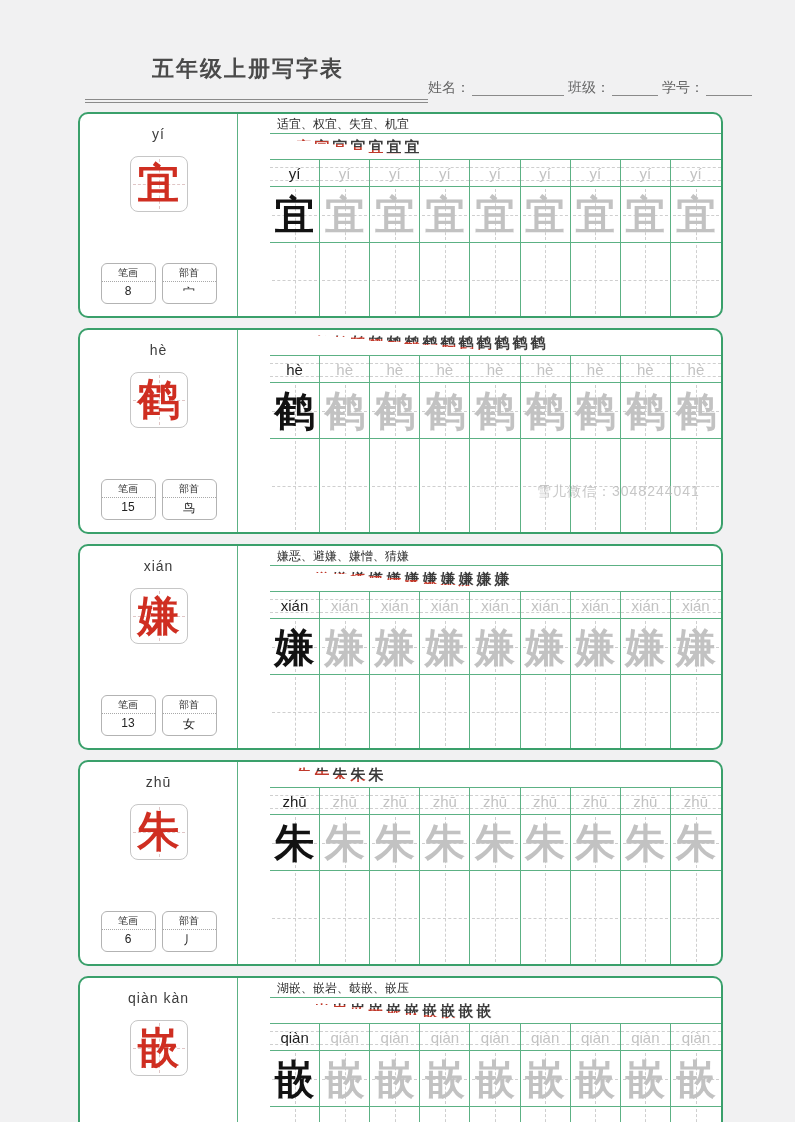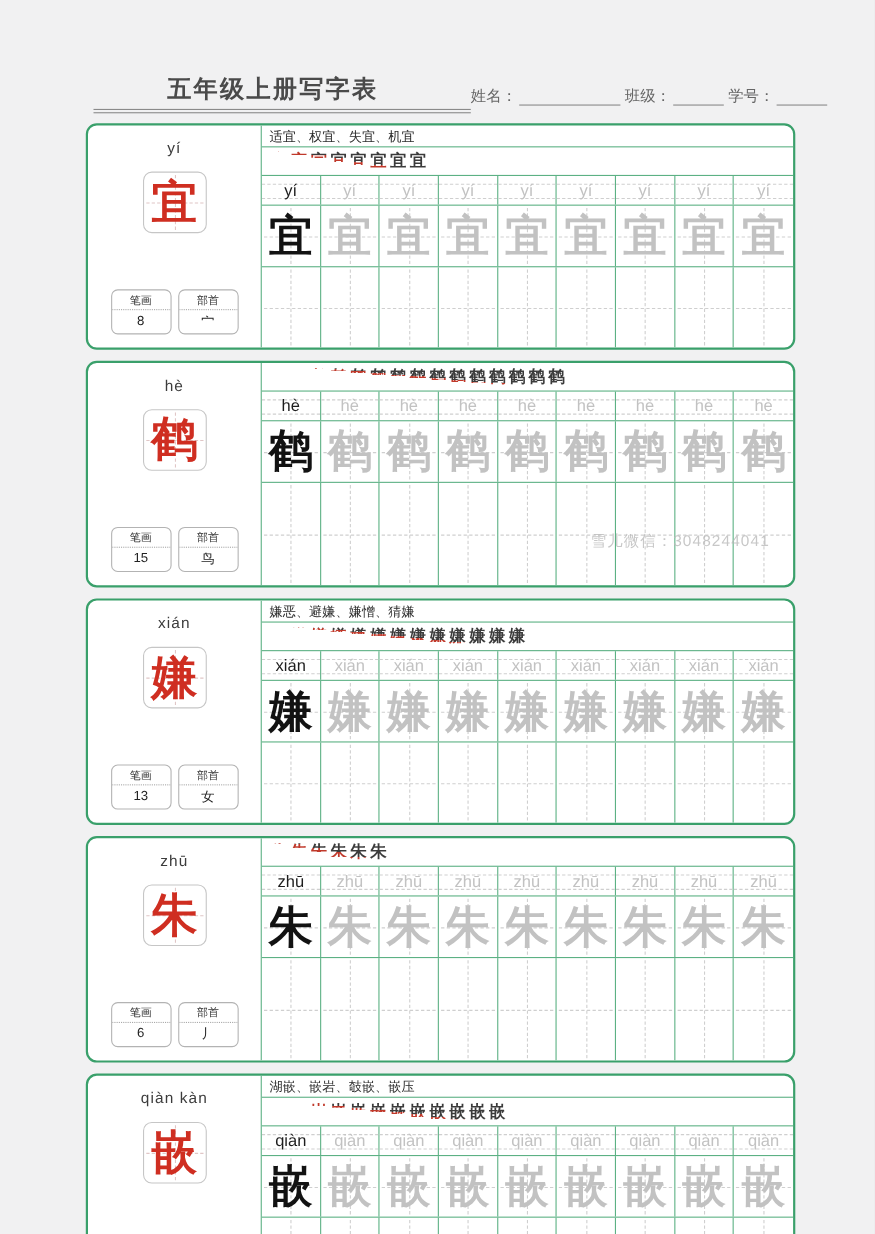--- a/index.html
+++ b/index.html
@@ -7,21 +7,21 @@
     --ink:#1f1f1f; --ghost:#c2c2c2; --guide:#cfcfcf;
   }
   *{box-sizing:border-box; margin:0; padding:0;}
   html,body{background:#e9e9ea;}
   .page{
     position:relative; width:795px; height:1122px; background:#f1f1f2;
     font-family:"Liberation Sans","DejaVu Sans",sans-serif; overflow:hidden;
   }
   
   .title{
-    position:absolute; left:152px; top:66px; font-size:22px; font-weight:bold;
+    position:absolute; left:152px; top:54px; font-size:22px; font-weight:bold;
     color:#4a4a4a; letter-spacing:2px;
   }
   .double-rule{
     position:absolute; left:85px; top:99px; width:343px; height:4px;
     border-top:1px solid #8a8a8a; border-bottom:1px solid #8a8a8a;
   }
   .fields{
     position:absolute; left:428px; top:79px; display:flex; align-items:flex-end;
     font-size:14px; color:#666;
   }
@@ -42,21 +42,21 @@
   }
   .card::before{content:""; position:absolute; left:50%; top:2px; bottom:2px; width:0; border-left:1px dashed #e0c6c6;}
   .card::after{content:""; position:absolute; top:50%; left:2px; right:2px; height:0; border-top:1px dashed #e0c6c6;}
   .bigchar{position:absolute; inset:0; display:flex; align-items:center; justify-content:center;
     font-size:42px; font-weight:bold; color:var(--red); z-index:1;}
   .info{position:absolute; bottom:12px; left:0; width:100%; display:flex; justify-content:center; gap:6px;}
   .ibox{width:55px; border:1px solid #b3b3b3; border-radius:6px; background:#fff; overflow:hidden;}
   .ilabel{font-size:10px; color:#333; text-align:center; padding:2px 0 1px; border-bottom:1px dotted #a8a8a8;}
   .ival{font-size:12px; color:#222; text-align:center; padding:2px 0; min-height:16px;}
   
-  .right{flex:1; display:flex; flex-direction:column; border-left:1px solid var(--green-soft);}
+  .right{flex:1; display:flex; flex-direction:column; border-left:1px solid var(--green-soft);padding-left:32px;}
   .words{height:20px; line-height:20px; padding-left:7px; font-size:12px; color:#2b2b2b;
     border-bottom:1px solid var(--green-soft); white-space:nowrap; overflow:hidden;}
   .strokeorder{height:26px; display:flex; align-items:center; padding-left:7px;
     border-bottom:1px solid var(--green-soft);}
   .stroke-step{width:18px; text-align:center; font-size:15px; font-weight:bold; line-height:24px;
     color:transparent; -webkit-background-clip:text; background-clip:text;}
   .row{display:grid; grid-template-columns:repeat(9,1fr); border-bottom:1px solid var(--green-soft);}
   .row:last-child{border-bottom:none; flex:1;}
   .cell{position:relative; border-right:1px solid var(--green-soft); display:flex;
     align-items:center; justify-content:center; overflow:hidden;}

